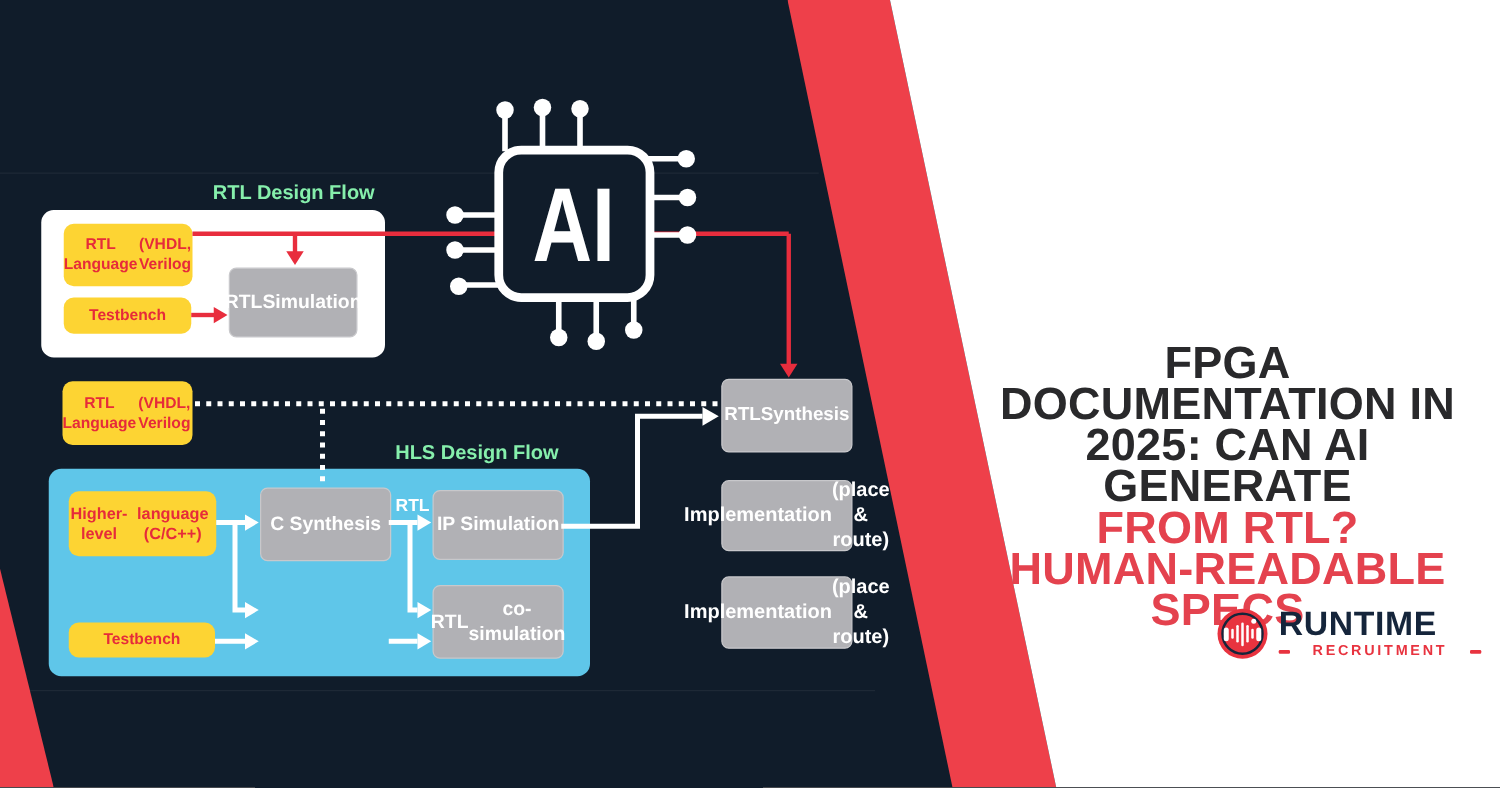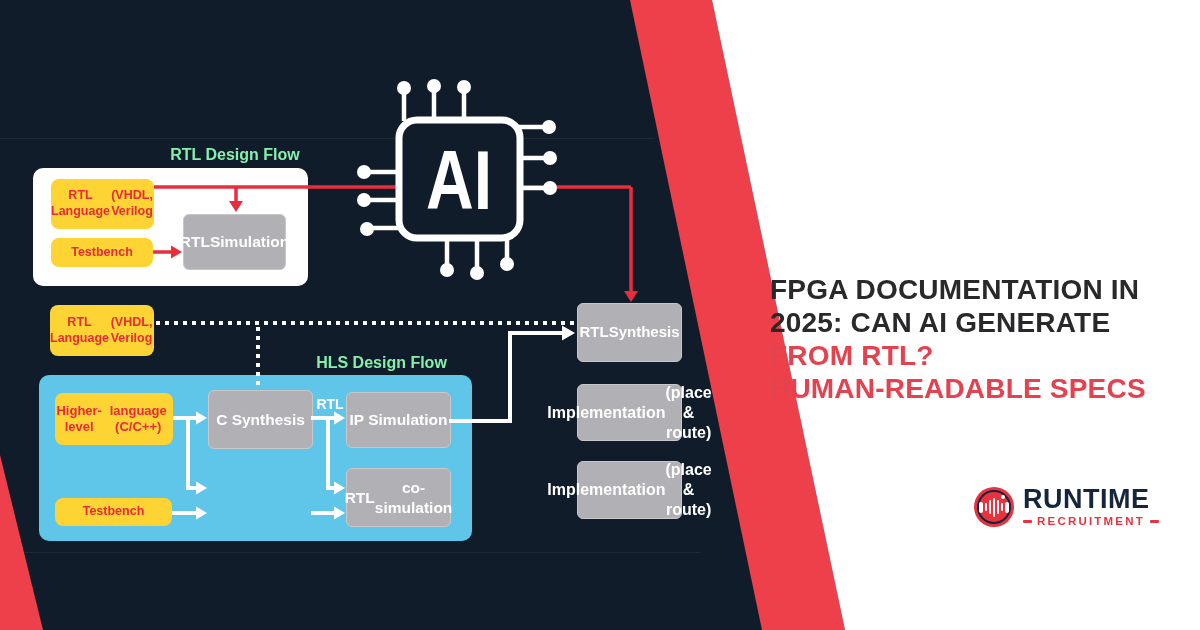--- a/index.html
+++ b/index.html
@@ -19,34 +19,34 @@
   .panel.white{background:#ffffff;}
   .panel.blue{background:#5fc6e9;}
   .flow-title{color:#86efac;font-weight:bold;font-size:16px;text-align:center;}
   .box{border-radius:8px;display:flex;flex-direction:row;align-items:center;justify-content:center;
        text-align:center;font-weight:bold;line-height:1.25;}
   .box.yellow{background:#fdd433;color:#e62b3a;font-size:12.5px;}
   .box.gray{background:#b1b1b5;color:#ffffff;font-size:15.5px;border:1px solid #c8c8cb;border-radius:6px;}
   .box.gray.small{font-size:16px;}
   .edge-label{color:#ffffff;font-weight:bold;font-size:14px;text-align:center;}
   
-  #headline{left:770px;top:273px;width:424px;font-weight:bold;
-            font-size:28px;line-height:33px;letter-spacing:0.2px;}
+  #headline{left:770px;top:273px;width:424px;text-align:center;font-weight:bold;
+            font-size:36px;line-height:33px;letter-spacing:0.2px;}
   .hl-dark{color:#29292b;}
   .hl-red{color:#e4424e;}
   
   #logo{left:974px;top:484px;display:flex;align-items:flex-start;}
   #logo-badge{width:40px;height:40px;border-radius:50%;background:#e8333f;position:relative;flex:none;margin-top:3px;}
   #logo-ring{position:absolute;inset:3px;border:2.5px solid #15253b;border-radius:50%;}
   #logo-bars{position:absolute;inset:0;display:flex;align-items:center;justify-content:center;gap:1.5px;}
   #logo-bars i{display:block;width:2.5px;background:#fff;border-radius:2px;}
   #logo-dot{position:absolute;width:4px;height:4px;background:#fff;border-radius:50%;right:9px;top:8px;}
   #logo-text{margin-left:9px;}
   #logo-name{color:#15253b;font-weight:bold;font-size:27px;letter-spacing:0.5px;line-height:30px;}
-  #logo-tagline{display:flex;align-items:center;gap:5px;margin-top:1px;justify-content:center;}
+  #logo-tagline{display:flex;align-items:center;gap:18px;margin-top:1px;justify-content:center;}
   #logo-tagline .word{color:#e8333f;font-weight:bold;font-size:11.5px;letter-spacing:2.2px;}
   .dash{display:block;width:9px;height:3px;background:#e8333f;border-radius:1px;}
   svg text{font-family:"Liberation Sans",sans-serif;}
 </style>
 </head>
 <body>
 
 <div id="canvas">
 
   <div class="abs" id="bg-navy"></div>

